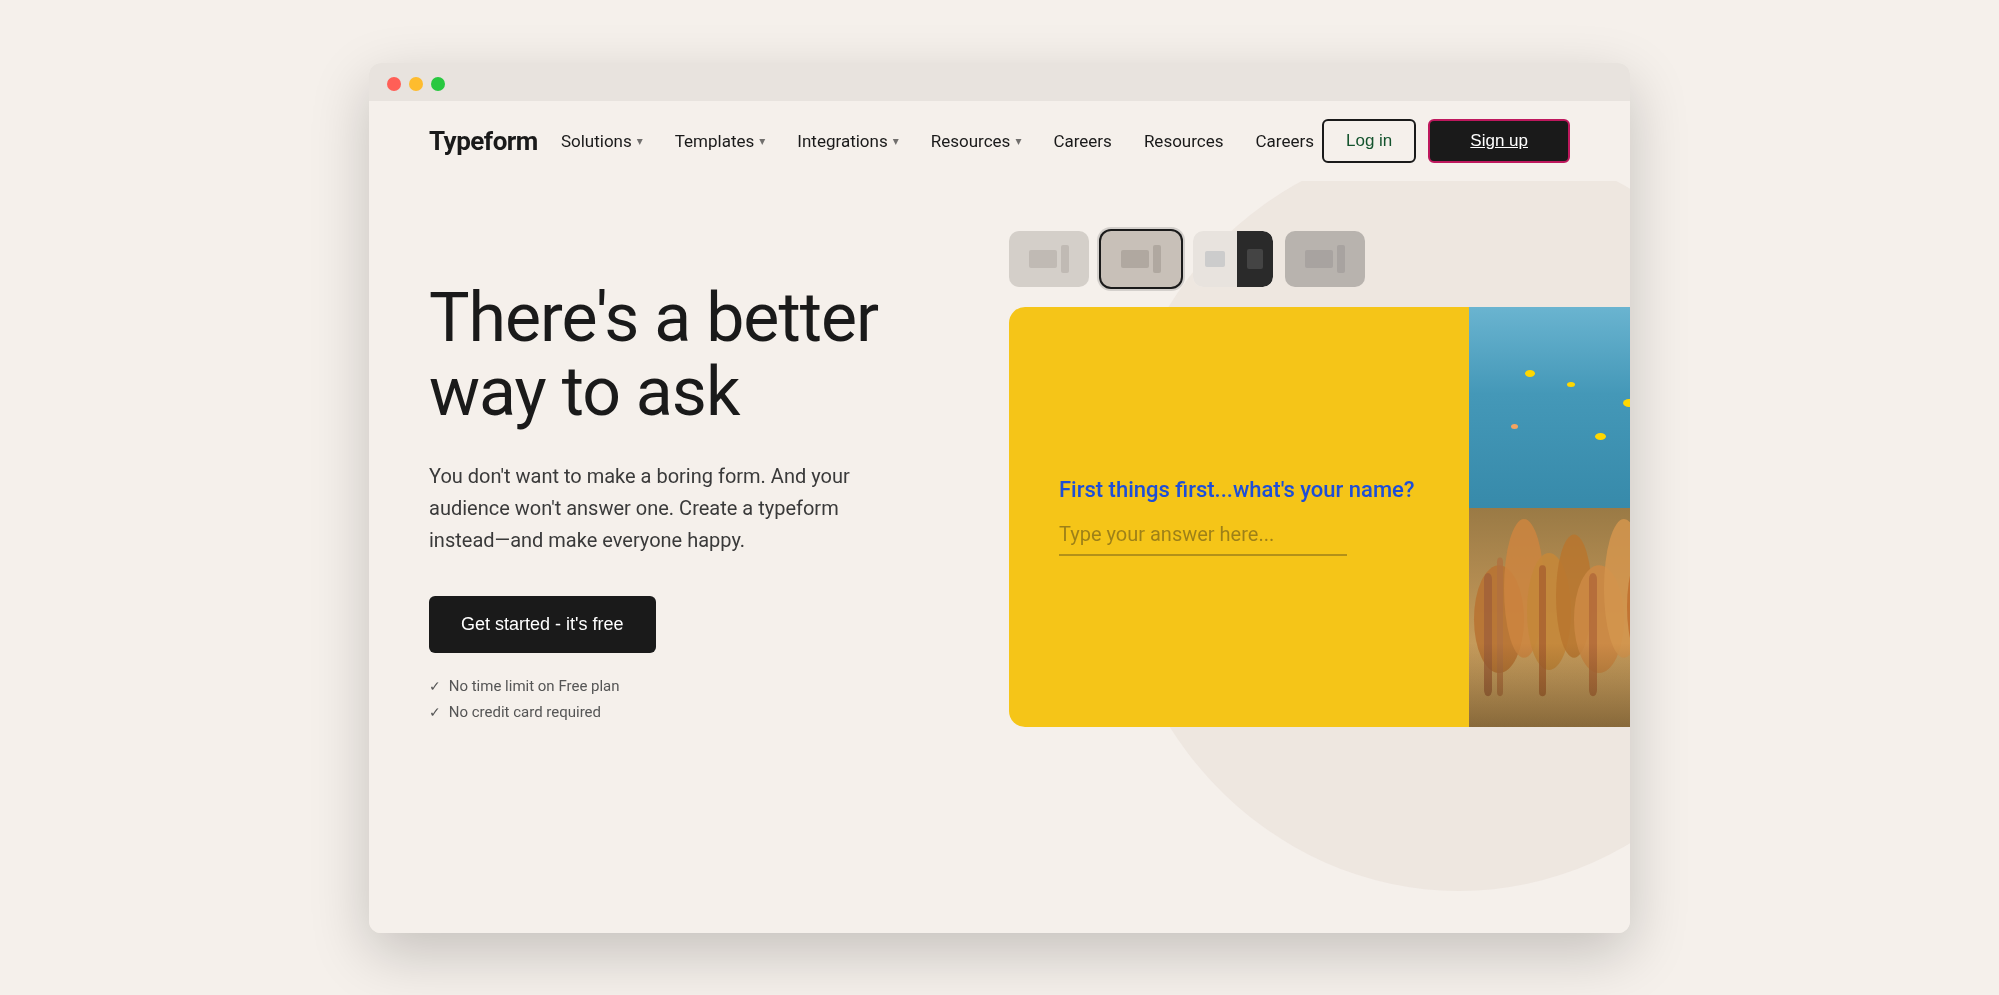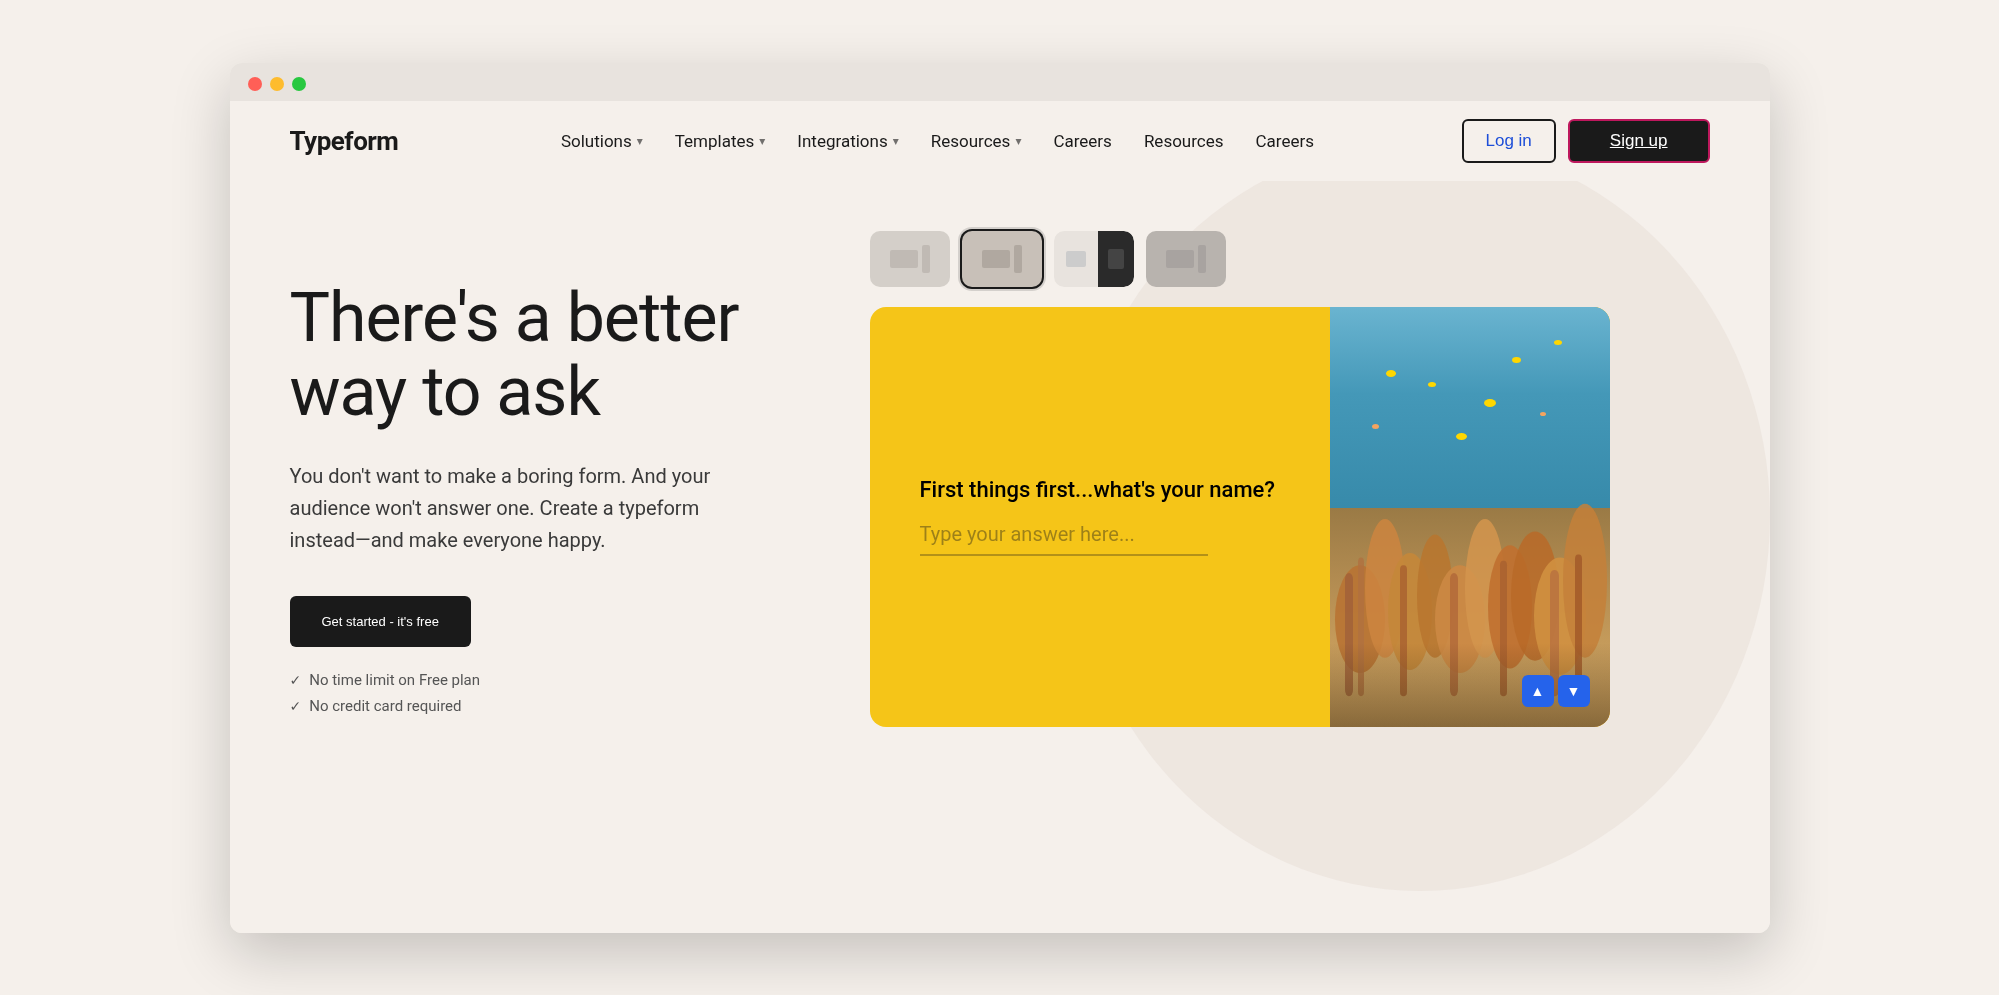--- a/index.html
+++ b/index.html
@@ -13,21 +13,21 @@
       background: #f5f0eb;
       width: 1999px;
       height: 995px;
       overflow: hidden;
       display: flex;
       align-items: center;
       justify-content: center;
     }
 
     .browser-window {
-      width: 1540px;
+      width: 1261px;
       height: 870px;
       background: #f5f0eb;
       border-radius: 12px;
       box-shadow: 0 20px 60px rgba(0,0,0,0.2);
       overflow: hidden;
       display: flex;
       flex-direction: column;
     }
 
     .browser-chrome {
@@ -111,21 +111,21 @@
     }
 
     .btn-login {
       padding: 10px 22px;
       border: 2px solid #1a1a1a;
       background: transparent;
       border-radius: 6px;
       font-size: 17px;
       font-weight: 500;
       cursor: pointer;
-      color: #1d4ed8;
+      color: #14532d;
     }
 
     .btn-signup {
       padding: 10px 40px;
       border: 2px solid #be185d;
       background: #1a1a1a;
       border-radius: 6px;
       font-size: 17px;
       font-weight: 500;
       cursor: pointer;
@@ -166,21 +166,21 @@
       max-width: 480px;
     }
 
     .btn-cta {
       display: inline-block;
       padding: 18px 32px;
       background: #1a1a1a;
       color: #ffffff;
       border: none;
       border-radius: 6px;
-      font-size: 13px;
+      font-size: 18px;
       font-weight: 500;
       cursor: pointer;
       margin-bottom: 24px;
     }
 
     .hero-checks {
       list-style: none;
       display: flex;
       flex-direction: column;
       gap: 8px;
@@ -272,21 +272,21 @@
       overflow: hidden;
     }
 
     .form-card-left {
       flex: 1;
       padding: 50px 50px;
     }
 
     .form-question {
       font-size: 22px;
-      color: #000000;
+      color: #1d4ed8;
       font-weight: 500;
       margin-bottom: 20px;
     }
 
     .form-answer-placeholder {
       font-size: 20px;
       color: rgba(26,26,26,0.4);
       border-bottom: 2px solid rgba(26,26,26,0.3);
       padding-bottom: 8px;
       width: 80%;

